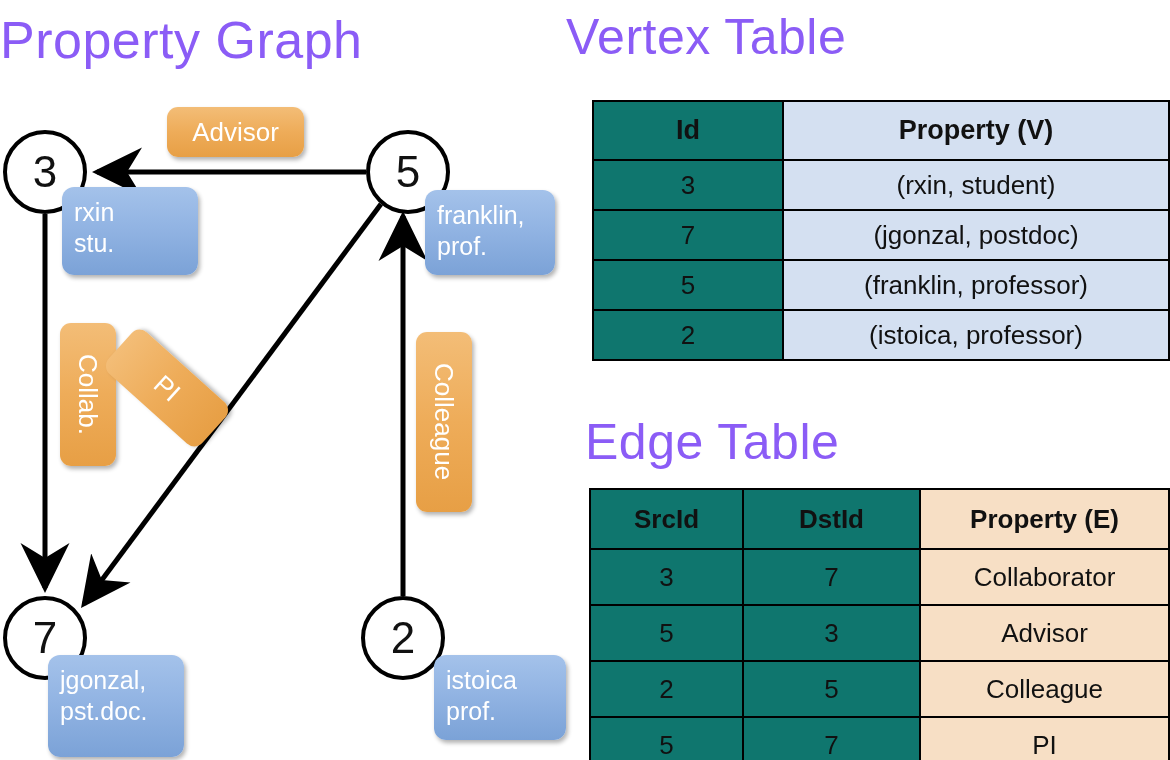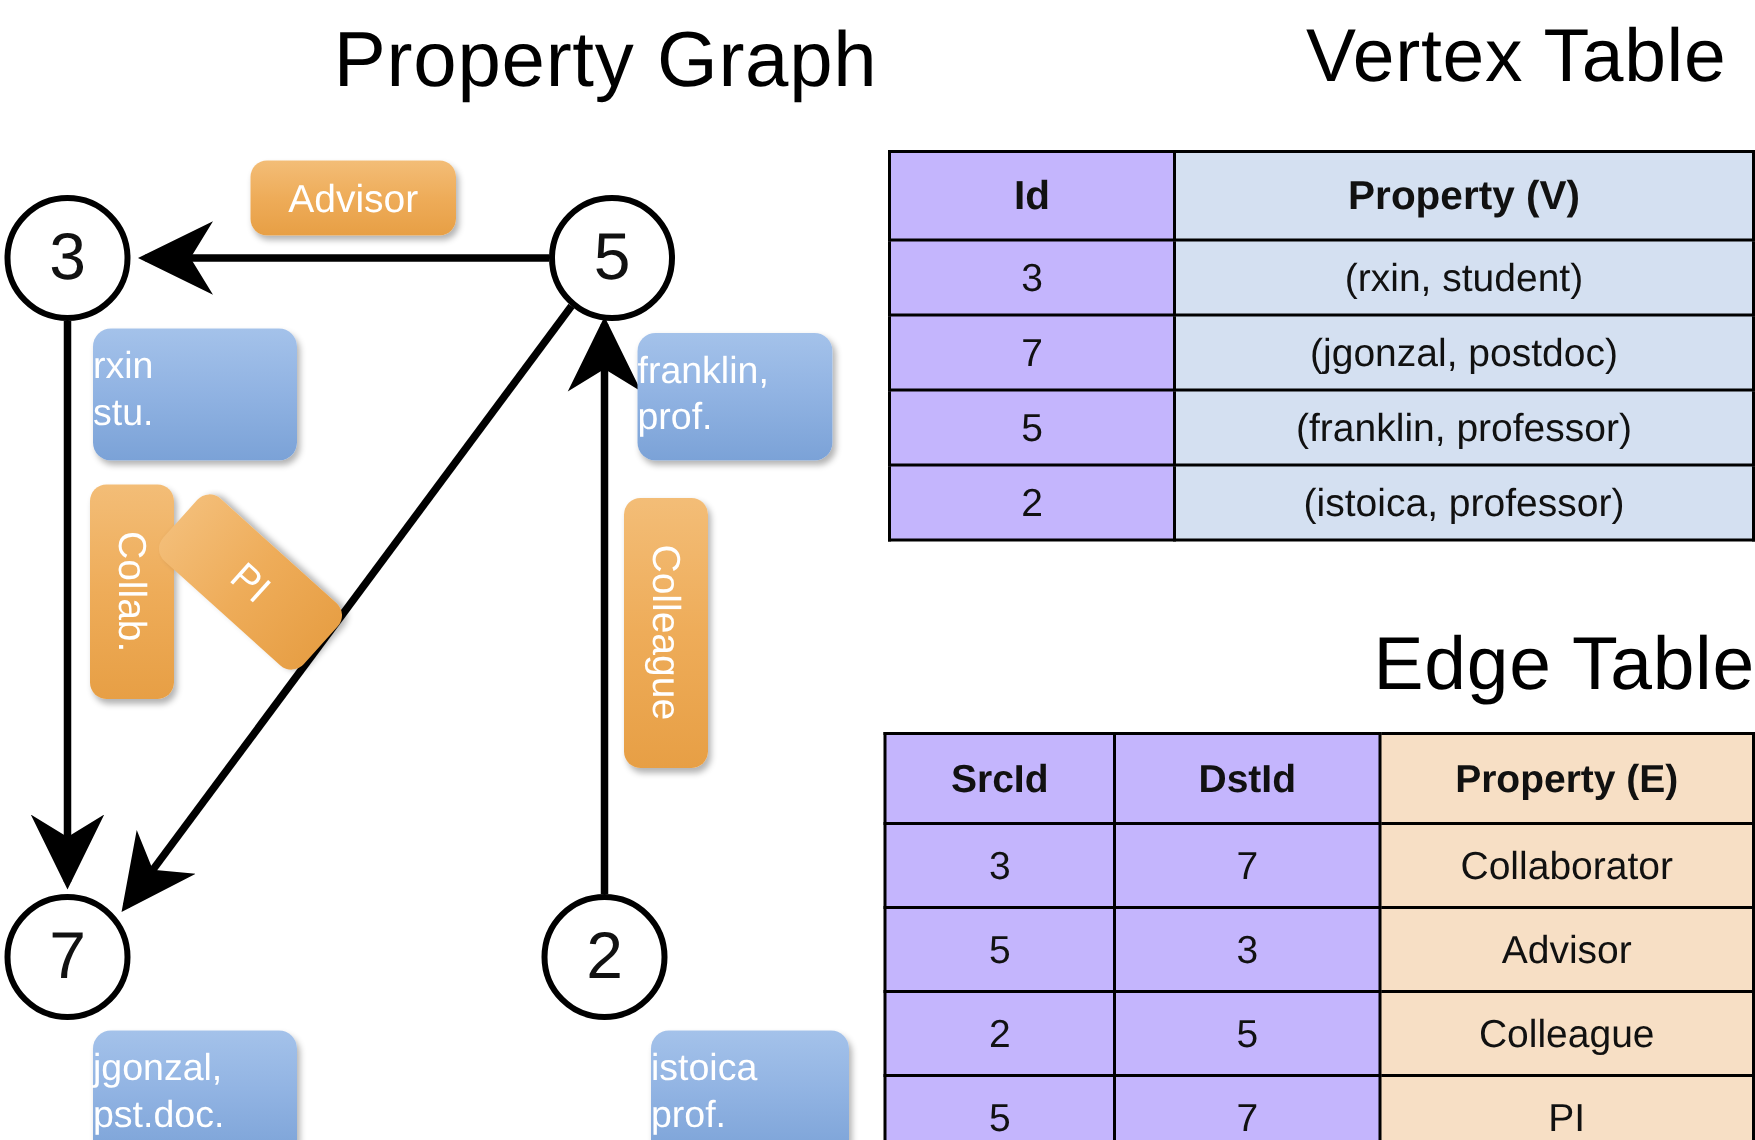--- a/index.html
+++ b/index.html
@@ -2,22 +2,22 @@
 <html><head>
 <meta charset="utf-8">
 <style>
   html,body{margin:0;padding:0;background:#ffffff;}
   body{
     width:1170px;height:760px;position:relative;overflow:hidden;
     font-family:"Liberation Sans","DejaVu Sans",sans-serif;
     color:#1a1a1a;
   }
   .title{
-    position:absolute;text-align:right;
-    font-weight:400;color:#000000;
+    position:absolute;text-align:left;
+    font-weight:400;color:#8b5cf6;
     font-family:"Liberation Sans","DejaVu Sans",sans-serif;
     letter-spacing:.5px;white-space:nowrap;
   }
   #graph-title{left:0;top:10px;width:585px;font-size:52px;}
   #vertex-title{left:566px;top:8px;width:585px;font-size:50px;}
   #edge-title{left:585px;top:413px;width:585px;font-size:50px;}
 
   
   #graph-panel{position:absolute;left:0;top:0;width:585px;height:760px;}
   #graph-edges{position:absolute;left:0;top:0;width:585px;height:760px;}
@@ -29,24 +29,23 @@
     display:flex;align-items:center;justify-content:center;
     font-size:44px;line-height:1;color:#111;
     z-index:3;
   }
 
   .pbox{
     position:absolute;border-radius:12px;
     background:linear-gradient(180deg,#a4c2ea 0%,#92b4e3 45%,#7ba2d7 100%);
     color:#ffffff;
     box-shadow:2px 3px 4px rgba(0,0,0,.30);
-    padding:10px 0;box-sizing:border-box;
+    padding:10px 12px;box-sizing:border-box;
     font-size:25px;line-height:1.22;
     z-index:4;
-    margin-top:32px;
   }
 
   .lbox{
     position:absolute;border-radius:11px;
     background:linear-gradient(180deg,#f3bd77 0%,#eeac59 50%,#e79f45 100%);
     color:#ffffff;
     box-shadow:2px 3px 4px rgba(0,0,0,.30);
     box-sizing:border-box;
     display:flex;align-items:center;justify-content:center;
     font-size:26px;line-height:1;
@@ -57,21 +56,21 @@
   
   table.gtbl{
     position:absolute;border-collapse:collapse;
     table-layout:fixed;
   }
   table.gtbl td,table.gtbl th{
     border:2px solid #000;
     text-align:center;vertical-align:middle;
     font-weight:400;
     color:#111;
-    background:#c4b5fd;
+    background:#0f766e;
   }
   table.gtbl th{font-weight:700;}
   .prop-v{background:#d4e0f1 !important;}
   .prop-e{background:#f7dfc5 !important;}
 
   #vertex-table{left:592px;top:100px;width:576px;}
   #vertex-table th{font-size:27px;height:55px;}
   #vertex-table td{font-size:26px;height:46px;}
 
   #edge-table{left:589px;top:488px;width:579px;}
@@ -115,21 +114,21 @@
   </div>
 
   <div class="pbox" style="left:62px;top:187px;width:136px;height:88px;">
     <div>rxin</div>
     <div>stu.</div>
   </div>
   <div class="pbox" style="left:425px;top:190px;width:130px;height:85px;">
     <div>franklin,</div>
     <div>prof.</div>
   </div>
-  <div class="pbox" style="left:62px;top:655px;width:136px;height:86px;">
+  <div class="pbox" style="left:48px;top:655px;width:136px;height:102px;">
     <div>jgonzal,</div>
     <div>pst.doc.</div>
   </div>
   <div class="pbox" style="left:434px;top:655px;width:132px;height:85px;">
     <div>istoica</div>
     <div>prof.</div>
   </div>
 
   <div class="lbox" style="left:167px;top:107px;width:137px;height:50px;">
     <span>Advisor</span>

